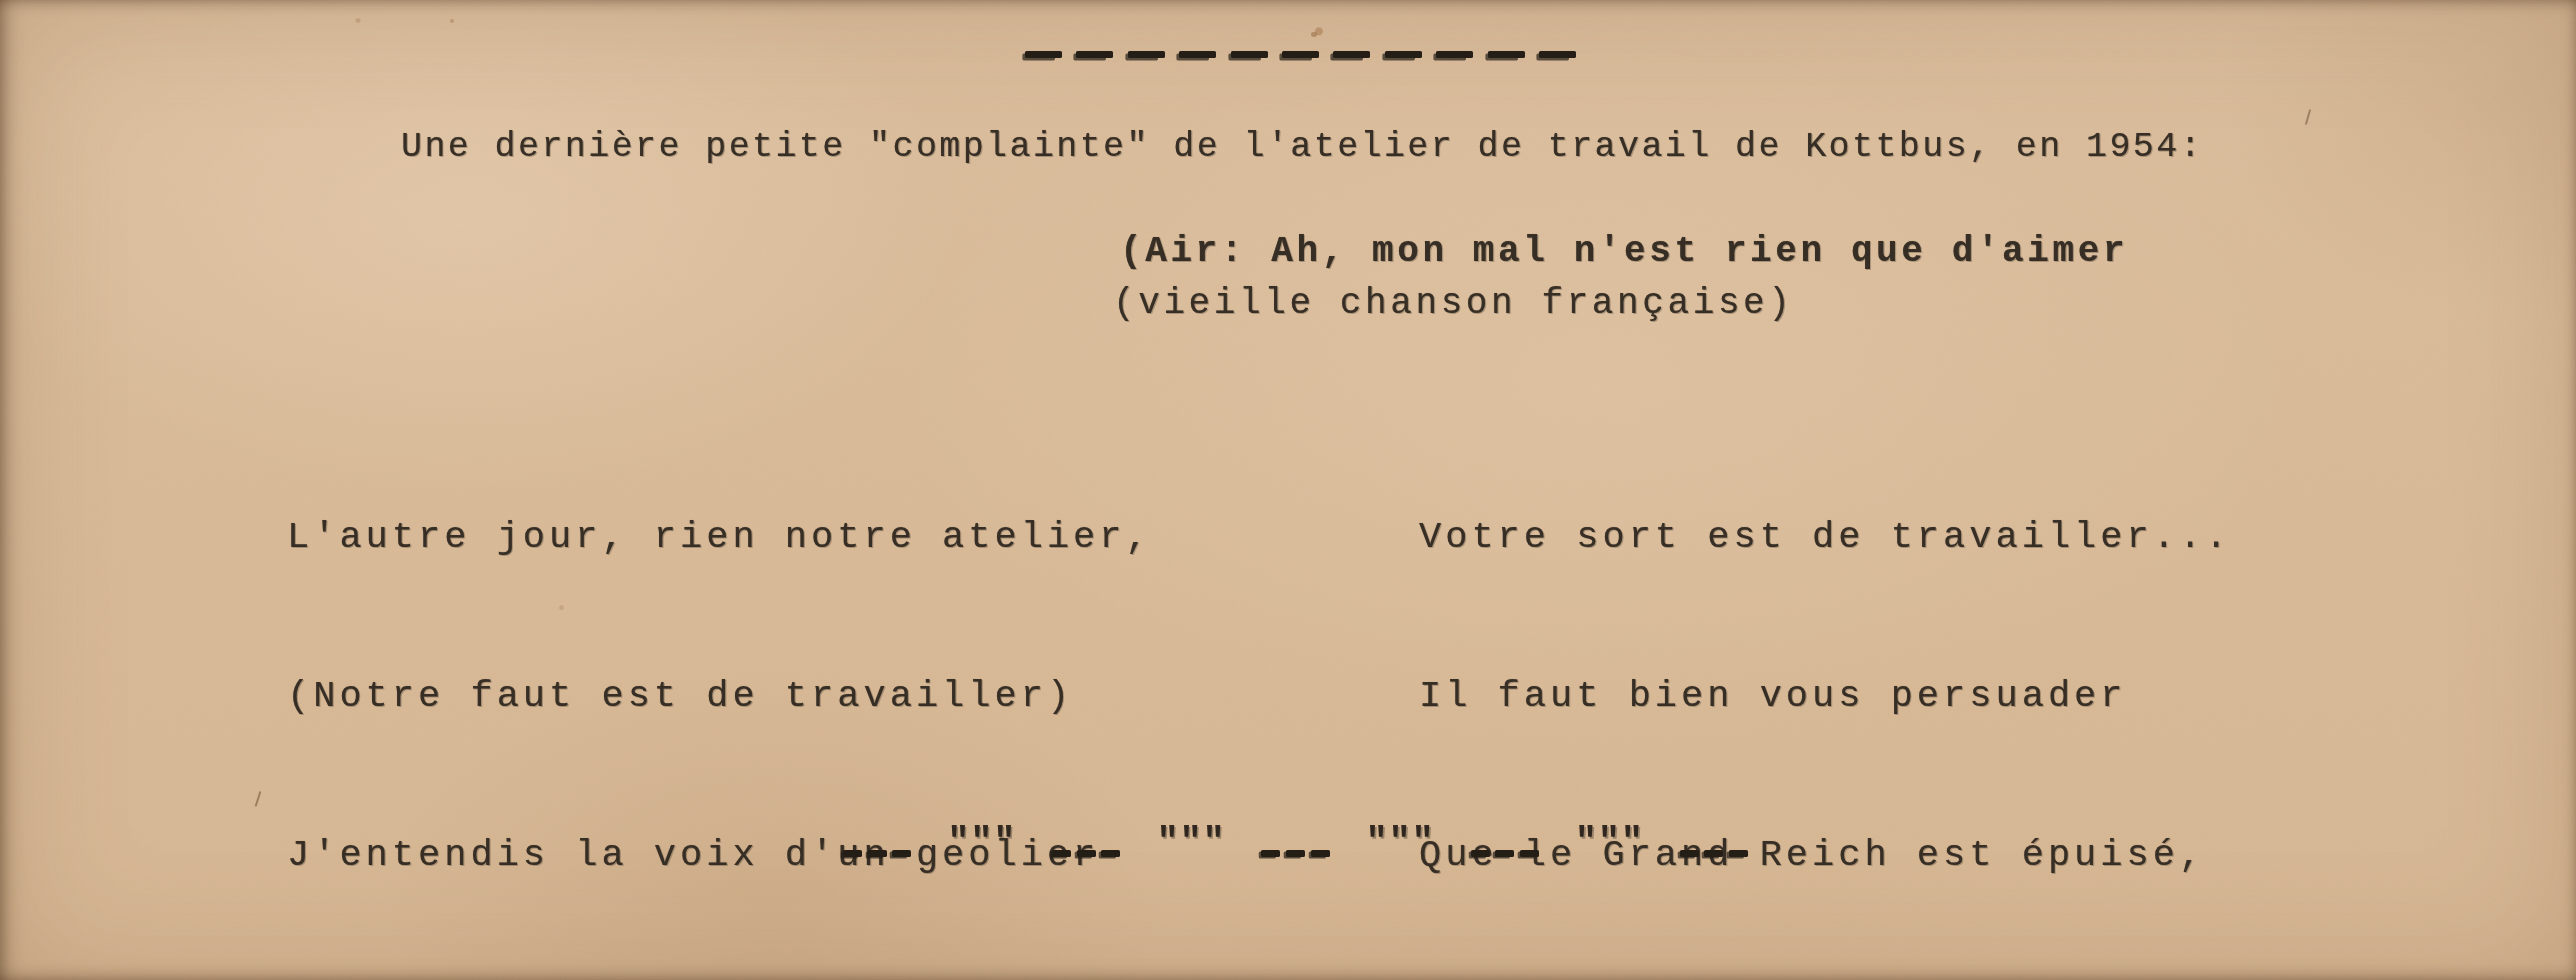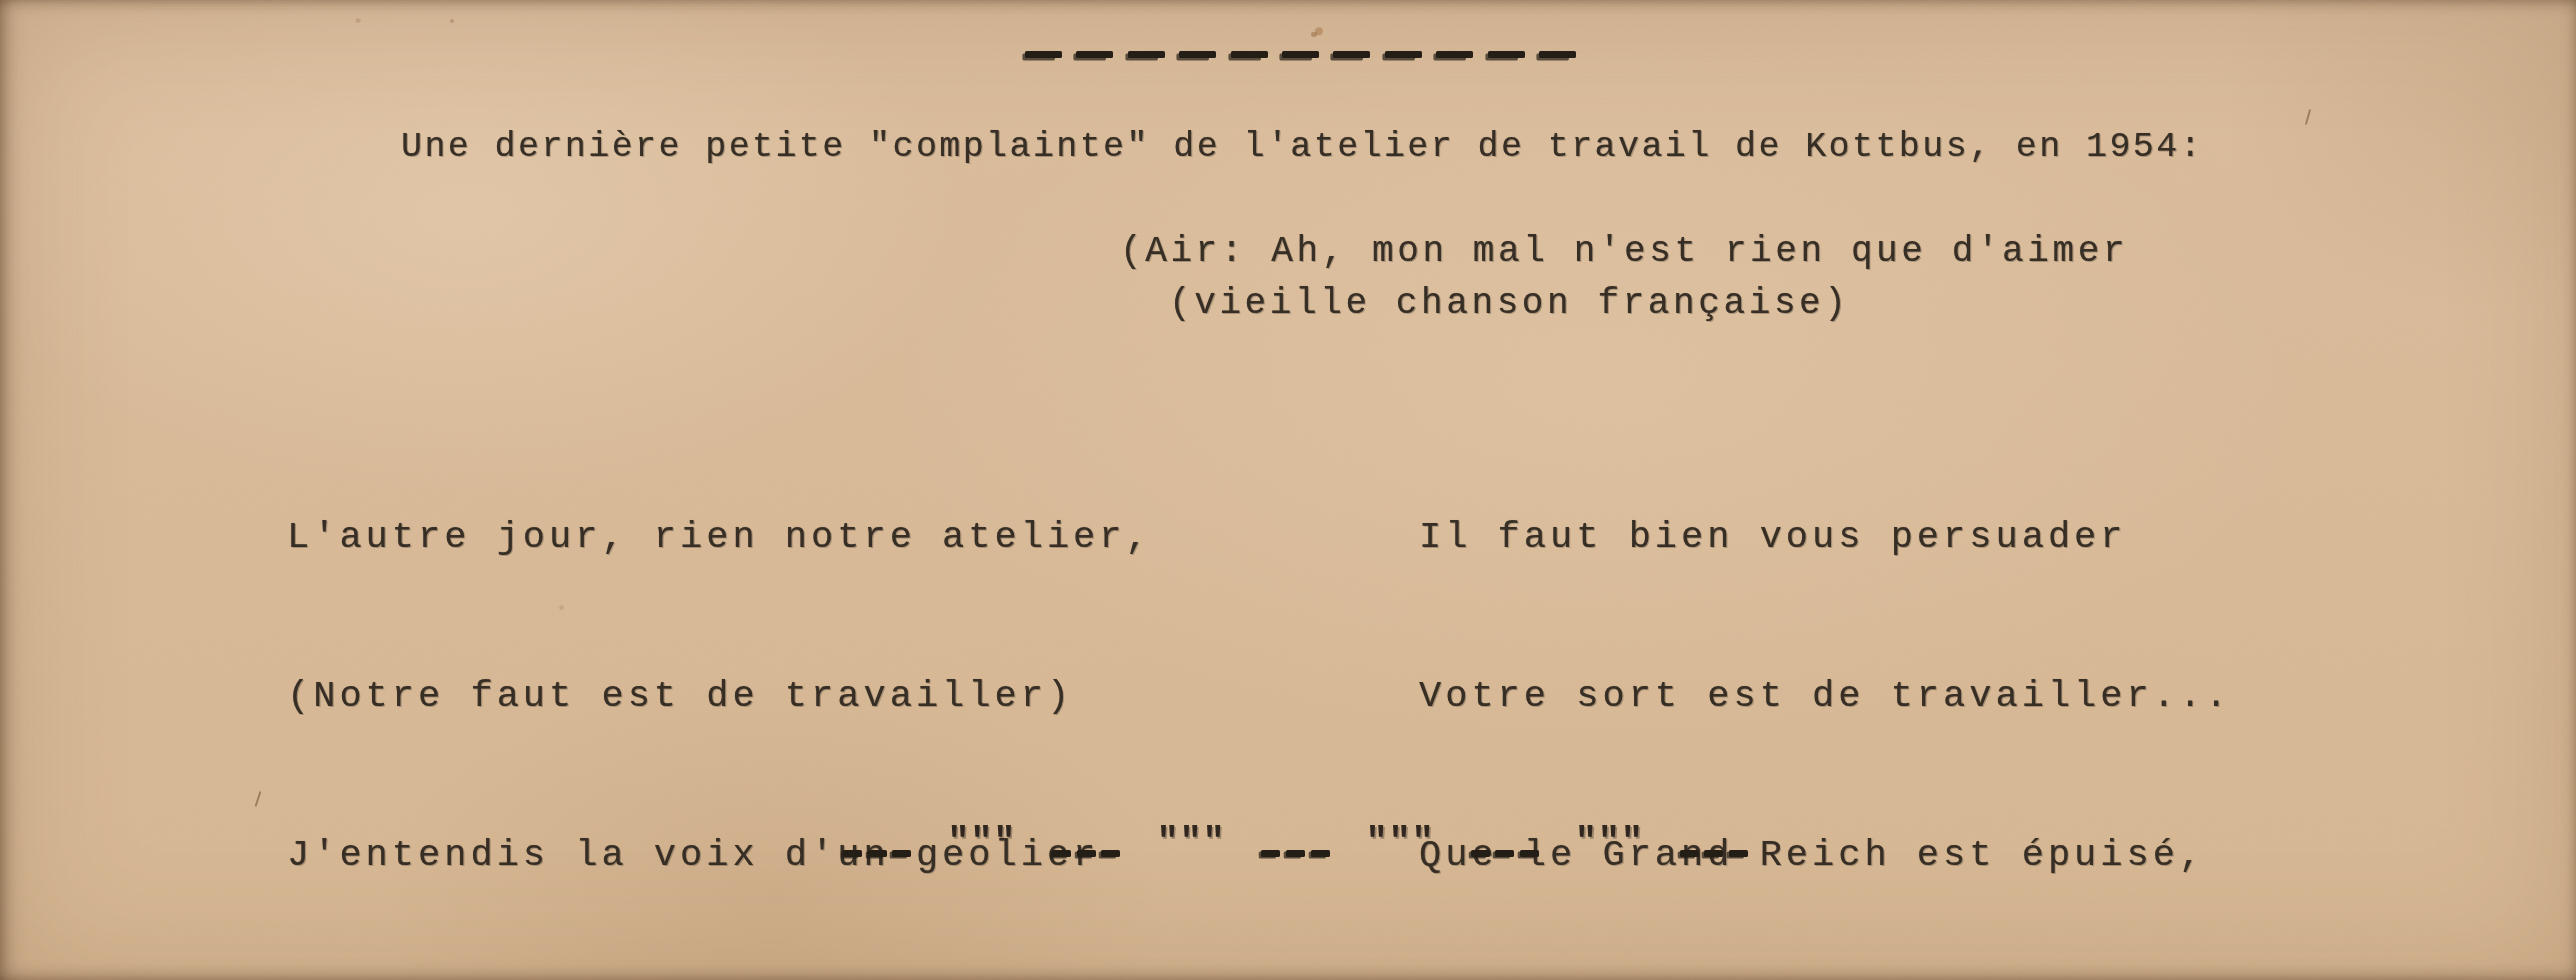--- a/index.html
+++ b/index.html
@@ -29,22 +29,22 @@
   .grain{position:absolute;inset:0;opacity:.45;mix-blend-mode:multiply;pointer-events:none;}
   .ink{
     color:rgba(50,42,33,0.93);
     text-shadow:1.2px 0.8px 0 rgba(50,42,33,0.28), 0 0 0.8px rgba(50,42,33,0.45);
     white-space:pre;
   }
   .title-line{
     position:absolute;left:401px;top:126px;
     font-size:35px;letter-spacing:2.4px;line-height:42px;
   }
-  .air-line-1{position:absolute;left:1120px;top:231px;font-size:36px;letter-spacing:3.6px;}
-  .air-line-2{position:absolute;left:1169px;top:283px;font-size:36px;letter-spacing:3.6px;}
+  .air-line-1{position:absolute;left:1120px;top:231px;font-size:36px;letter-spacing:3.6px;font-weight:bold;}
+  .air-line-2{position:absolute;left:1113px;top:283px;font-size:36px;letter-spacing:3.6px;}
   .stanza{position:absolute;top:405px;font-size:37px;letter-spacing:4px;line-height:53px;}
   .stanza-left{left:287px;}
   .stanza-right{left:1419px;}
   .top-rule{position:absolute;left:1025px;top:51px;display:flex;gap:14.4px;}
   .tdash{position:relative;width:37px;height:7.2px;background:#241e17;border-radius:1.6px;}
   .tdash::after{content:"";position:absolute;inset:0;background:#241e17;opacity:.7;
     border-radius:1.6px;transform:translate(-4.8px,2.4px) scaleX(.88);}
   .bottom-rule{position:absolute;left:843px;top:824px;display:flex;gap:36px;align-items:flex-start;height:39px;}
   .dash-group{display:flex;gap:5.6px;margin-top:26px;}
   .bdash{position:relative;width:19px;height:7.2px;background:#241e17;border-radius:1.6px;}
@@ -99,22 +99,22 @@
   <div class="ink stanza stanza-left">
     <div class="verse-line">L'autre jour, rien notre atelier,</div>
     <div class="verse-line">(Notre faut est de travailler)</div>
     <div class="verse-line">J'entendis la voix d'un geolier</div>
     
     
     
   </div>
 
   <div class="ink stanza stanza-right">
+    <div class="verse-line">Votre sort est de travailler...</div>
     <div class="verse-line">Il faut bien vous persuader</div>
-    <div class="verse-line">Votre sort est de travailler...</div>
     <div class="verse-line">Que le Grand Reich est épuisé,</div>
     
     
     
   </div>
 
   <div class="bottom-rule">
       <div class="dash-group">
         <div class="bdash"></div>
         <div class="bdash"></div>

